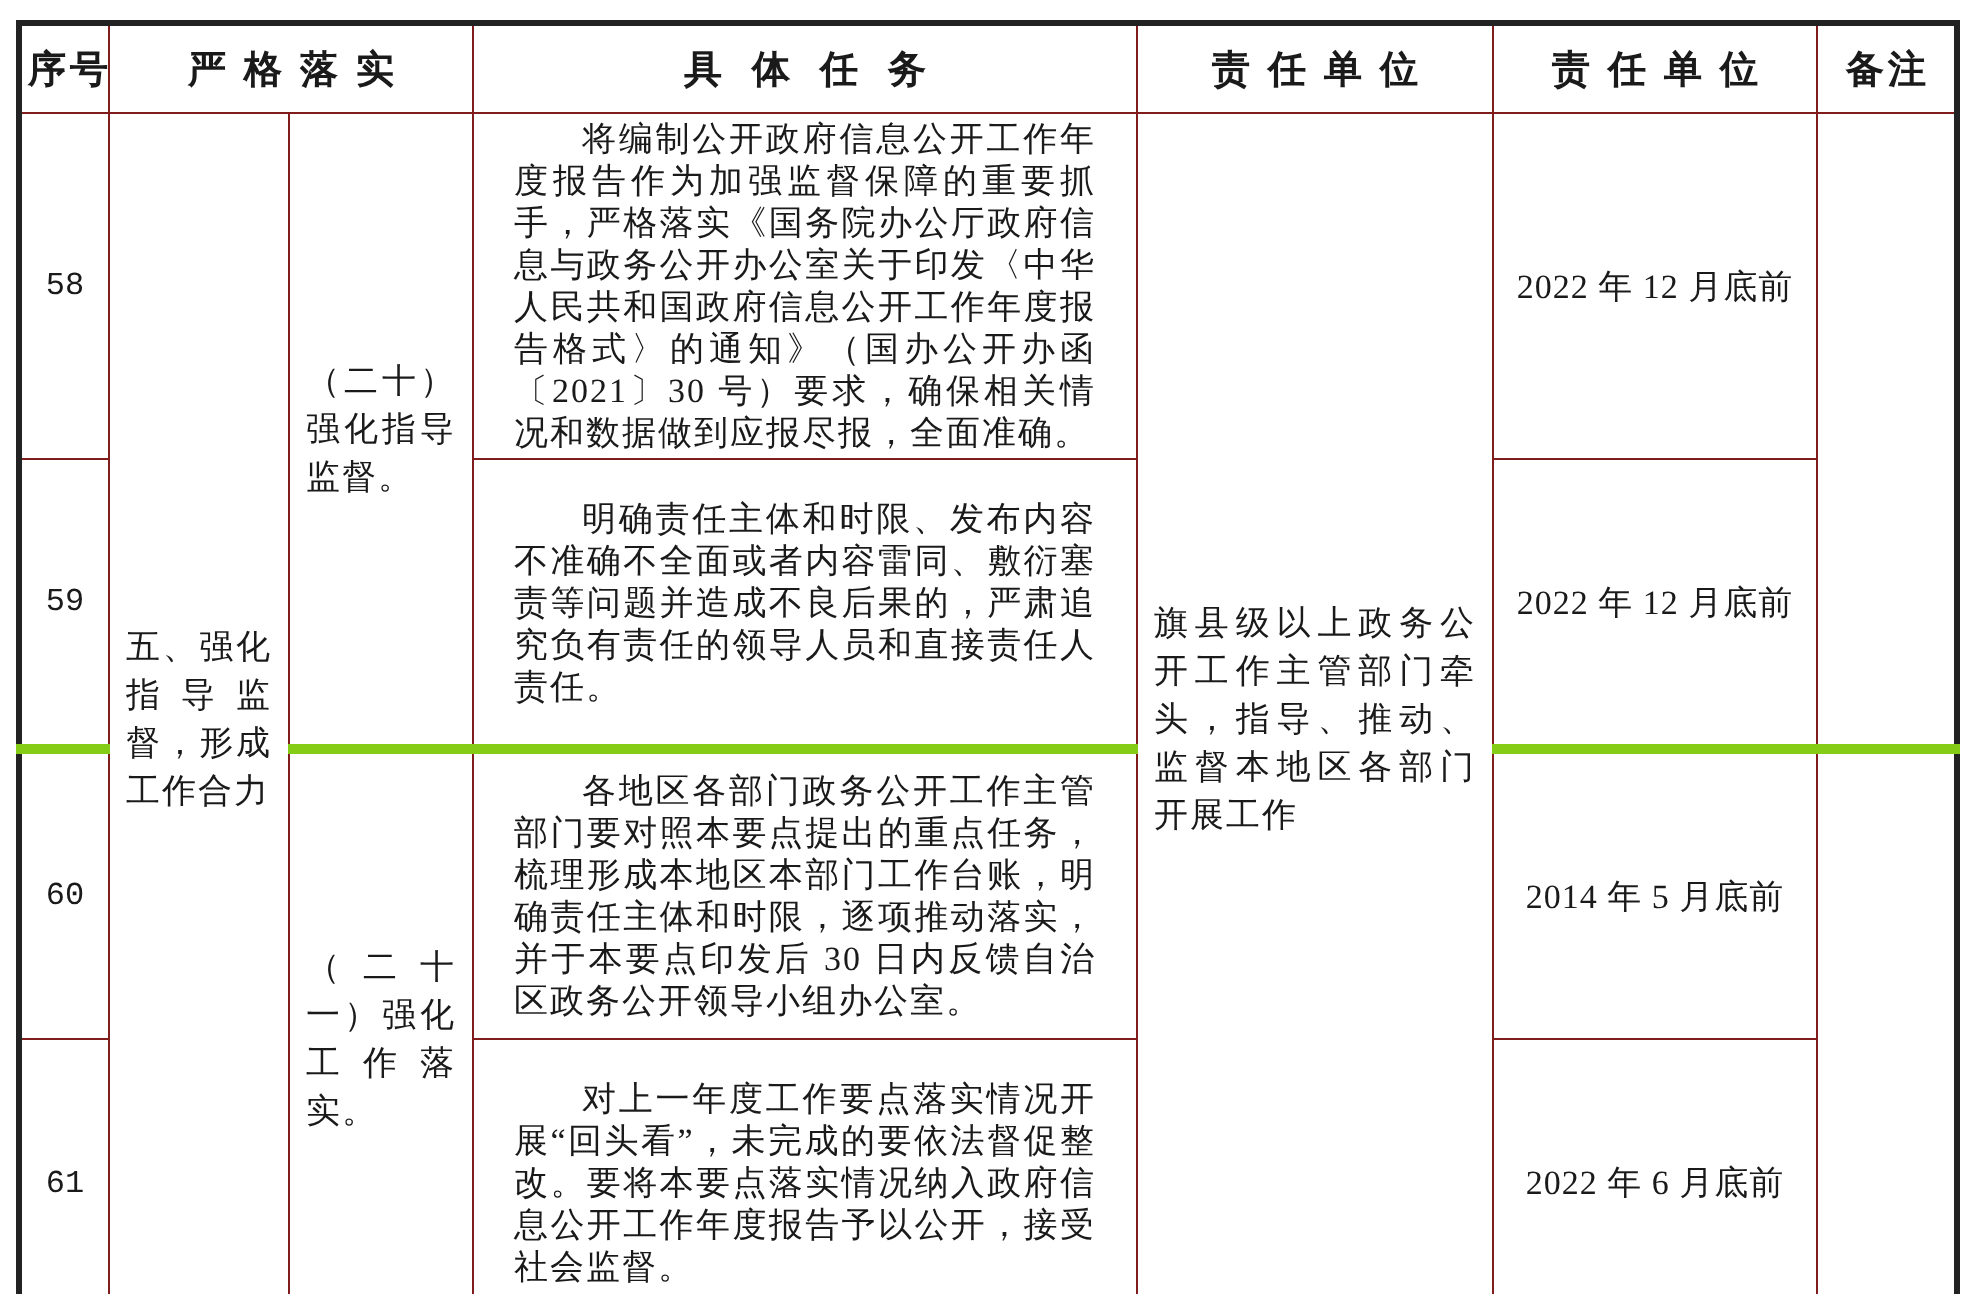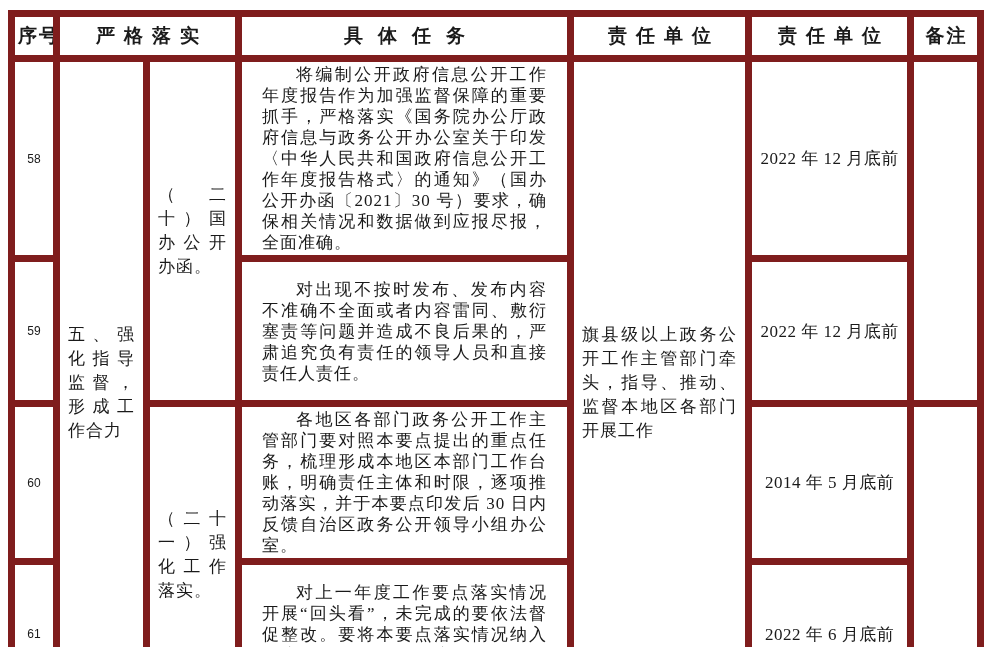--- a/index.html
+++ b/index.html
@@ -24,21 +24,21 @@
   }
   col.c-serial   { width: 45px; }
   col.c-cat      { width: 90px; }
   col.c-sub      { width: 92px; }
   col.c-task     { width: 332px; }
   col.c-unit     { width: 178px; }
   col.c-deadline { width: 162px; }
   col.c-remarks  { width: 70px; }
 
   th, td {
-    border: 7px solid #7f1d1d;
+    border: 1px solid #7f1d1d;
     vertical-align: middle;
     box-sizing: border-box;
     overflow: hidden;
   }
   thead tr { height: 45px; }
   tbody tr { height: 145px; }
 
   th {
     font-size: 19px;
     font-weight: bold;
@@ -46,22 +46,22 @@
     white-space: nowrap;
   }
   .ls-sm  { letter-spacing: 2px;  text-indent: 2px; }
   .ls-md  { letter-spacing: 9px;  text-indent: 9px; }
   .ls-lg  { letter-spacing: 15px; text-indent: 15px; text-align: center; }
 
   td { font-size: 17px; }
 
   .cell-serial {
     text-align: center;
-    font-size: 12px;
-    font-family: Liberation Sans, sans-serif;
+    font-size: 16px;
+    font-family: Liberation Mono, monospace;
   }
   .cell-cat, .cell-sub, .cell-unit {
     padding: 2px 8px;
     line-height: 24px;
     letter-spacing: 1px;
     text-align: justify;
     text-justify: inter-character;
   }
   .cell-task {
     padding: 2px 20px;
@@ -78,21 +78,21 @@
     text-align: center;
     font-size: 17px;
     letter-spacing: 0.5px;
     white-space: nowrap;
   }
   .cell-remarks { background: #ffffff; }
 
   
   .dashed-top { border-top: 1px dashed #b5b5b5; }
   
-  .group-top  { border-top: 1px solid #84cc16; }
+  .group-top  { border-top: 5px solid #84cc16; }
 </style>
 </head>
 <body>
 
 <div class="page">
   <table class="doc-table">
     <colgroup>
       <col class="c-serial">
         <col class="c-cat">
         <col class="c-sub">
@@ -108,32 +108,32 @@
         <th class="ls-lg">具体任务</th>
         <th class="ls-md">责任单位</th>
         <th class="ls-md">责任单位</th>
         <th class="ls-sm">备注</th>
       </tr>
     </thead>
     <tbody>
       <tr>
         <td class="cell-serial">58</td>
         <td class="cell-cat" rowspan="4">五、强化指导监督，形成工作合力</td>
-        <td class="cell-sub" rowspan="2">（二十）国办公开办函。</td>
+        <td class="cell-sub" rowspan="2">（二十）强化指导监督。</td>
         <td class="cell-task">
           <p>将编制公开政府信息公开工作年度报告作为加强监督保障的重要抓手，严格落实《国务院办公厅政府信息与政务公开办公室关于印发〈中华人民共和国政府信息公开工作年度报告格式〉的通知》（国办公开办函〔2021〕30 号）要求，确保相关情况和数据做到应报尽报，全面准确。</p>
         </td>
         <td class="cell-unit" rowspan="4">旗县级以上政务公开工作主管部门牵头，指导、推动、监督本地区各部门开展工作</td>
         <td class="cell-deadline">2022 年 12 月底前</td>
         <td class="cell-remarks" rowspan="2"></td>
       </tr>
       <tr>
         <td class="cell-serial dashed-top">59</td>
         <td class="cell-task dashed-top">
-          <p>对出现不按时发布、发布内容不准确不全面或者内容雷同、敷衍塞责等问题并造成不良后果的，严肃追究负有责任的领导人员和直接责任人责任。</p>
+          <p>明确责任主体和时限、发布内容不准确不全面或者内容雷同、敷衍塞责等问题并造成不良后果的，严肃追究负有责任的领导人员和直接责任人责任。</p>
         </td>
         <td class="cell-deadline dashed-top">2022 年 12 月底前</td>
       </tr>
       <tr>
         <td class="cell-serial group-top">60</td>
         <td class="cell-sub group-top" rowspan="2">（二十一）强化工作落实。</td>
         <td class="cell-task group-top">
           <p>各地区各部门政务公开工作主管部门要对照本要点提出的重点任务，梳理形成本地区本部门工作台账，明确责任主体和时限，逐项推动落实，并于本要点印发后 30 日内反馈自治区政务公开领导小组办公室。</p>
         </td>
         <td class="cell-deadline group-top">2014 年 5 月底前</td>

